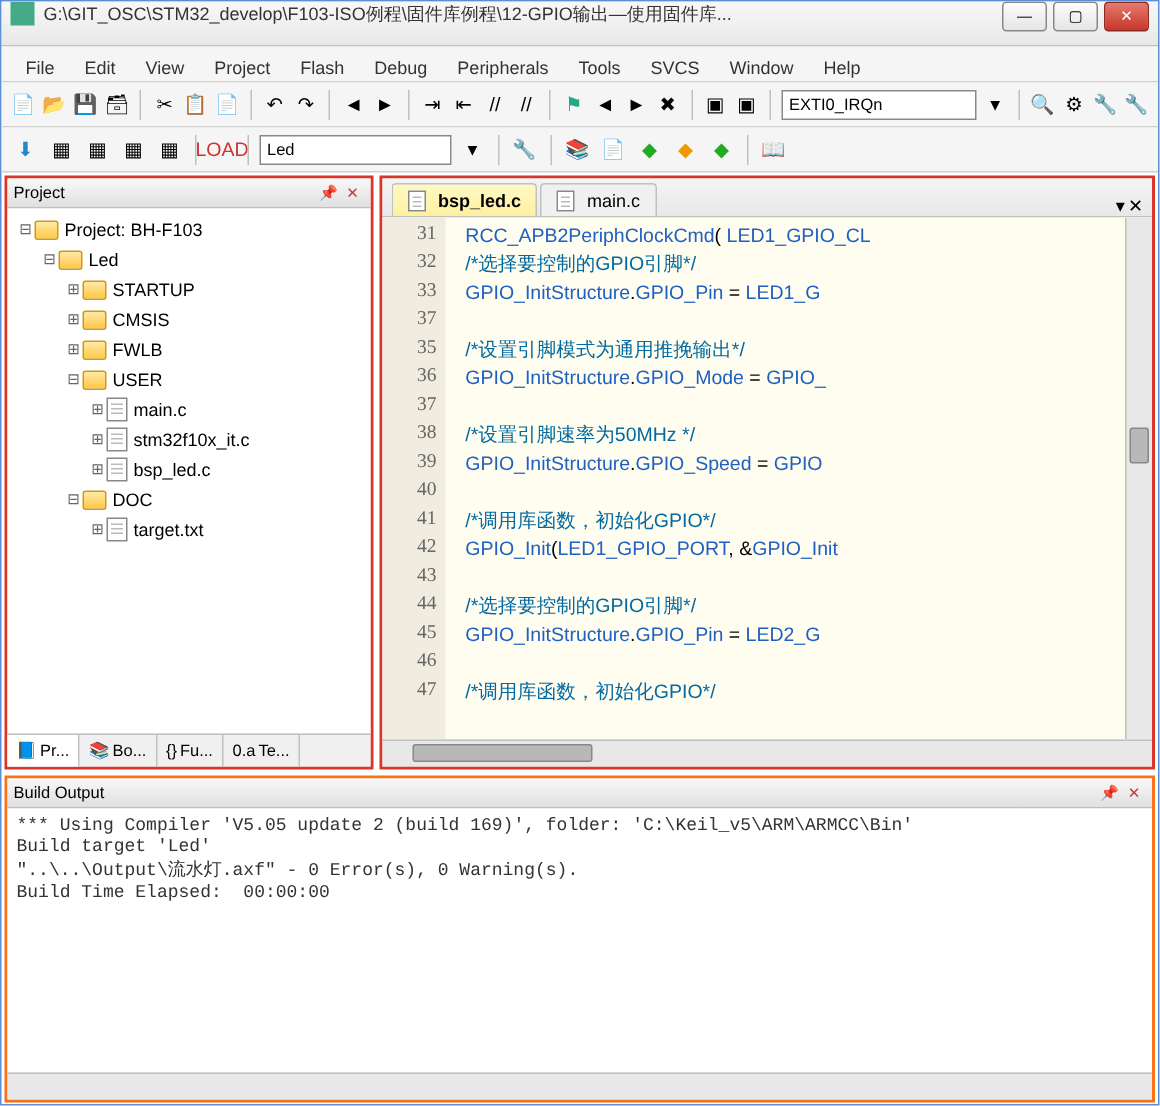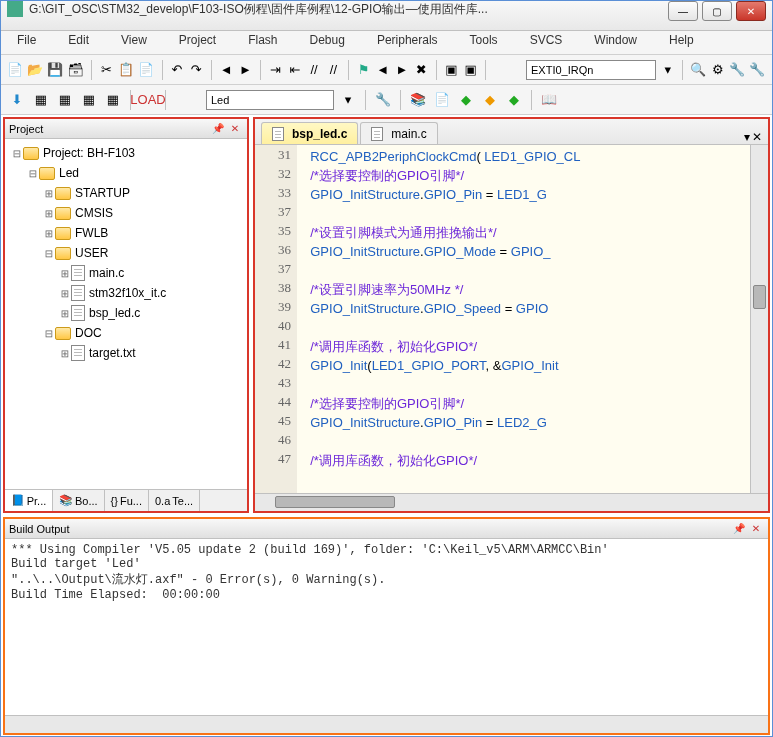--- a/index.html
+++ b/index.html
@@ -3,27 +3,27 @@
 <meta charset="utf-8">
 <style>
 * { box-sizing: border-box; margin: 0; padding: 0; }
 body { font-family: "Segoe UI", Tahoma, sans-serif; font-size: 12px; background: #fff; width: 773px; height: 737px; overflow: hidden; border: 1px solid #5a8fd6; }
 .title-bar { height: 30px; background: linear-gradient(#f8f8f8, #e8e8e8); display: flex; align-items: flex-start; padding: 0 6px; border-bottom: 1px solid #c0c0c0; }
 .title-icon { width: 16px; height: 16px; margin-right: 6px; background: #4a8; }
 .title-text { flex: 1; font-size: 12px; color: #333; }
 .win-buttons { display: flex; gap: 4px; }
 .win-btn { width: 30px; height: 20px; display: flex; align-items: center; justify-content: center; border: 1px solid #888; border-radius: 3px; background: linear-gradient(#fdfdfd,#e5e5e5); font-size: 10px; cursor: pointer; }
 .win-btn.close { background: linear-gradient(#e47a6e,#c9362a); color: #fff; border-color: #8a2a20; }
-.menu-bar { height: 24px; display: flex; align-items: flex-start; padding: 0 8px; gap: 16px; background: #f5f5f5; border-bottom: 1px solid #d0d0d0; }
+.menu-bar { height: 24px; display: flex; align-items: flex-end; padding: 0 8px; gap: 4px; background: #f5f5f5; border-bottom: 1px solid #d0d0d0; }
 .menu-item { padding: 2px 8px; cursor: pointer; color: #333; }
 .toolbar { height: 30px; display: flex; align-items: center; padding: 0 6px; gap: 4px; background: #f5f5f5; border-bottom: 1px solid #d0d0d0; }
 .toolbar2 { height: 30px; display: flex; align-items: center; padding: 0 6px; gap: 4px; background: #f5f5f5; border-bottom: 1px solid #d0d0d0; }
 .tool-btn { width: 20px; height: 20px; display: inline-flex; align-items: center; justify-content: center; cursor: pointer; font-size: 13px; }
 .sep { width: 1px; height: 20px; background: #c0c0c0; margin: 0 3px; }
-.combo { height: 20px; border: 1px solid #888; background: #fff; font-size: 11px; padding: 0 4px; margin-left: 33px; }
+.combo { height: 20px; border: 1px solid #888; background: #fff; font-size: 11px; padding: 0 4px; }
 .content { display: flex; height: 400px; }
 .project-panel { width: 246px; border: 2px solid #d9362a; display: flex; flex-direction: column; margin: 2px; }
 .panel-header { height: 20px; background: linear-gradient(#f8f8f8,#e0e0e0); border-bottom: 1px solid #c0c0c0; display: flex; align-items: center; padding: 0 4px; font-size: 11px; }
 .panel-header .spacer { flex: 1; }
 .panel-header .hbtn { width: 16px; height: 14px; display: inline-flex; align-items: center; justify-content: center; cursor: pointer; font-size: 10px; }
 .tree { flex: 1; overflow: auto; background: #fff; padding: 4px 2px; font-size: 12px; }
 .tree-row { display: flex; align-items: center; height: 20px; white-space: nowrap; cursor: pointer; }
 .exp { width: 12px; text-align: center; color: #666; font-size: 10px; }
 .folder-icon { width: 16px; height: 13px; background: linear-gradient(#ffe9a8,#ffc744); border: 1px solid #cc9a1a; border-radius: 2px; margin-right: 4px; }
 .file-icon { width: 14px; height: 16px; background: #fff; border: 1px solid #888; margin-right: 4px; position: relative; }
@@ -34,21 +34,21 @@
 .ptab.active { background: #fff; }
 .editor-panel { flex: 1; border: 2px solid #d9362a; display: flex; flex-direction: column; margin: 2px; background: #fff; }
 .doc-tabs { height: 26px; display: flex; align-items: flex-end; background: linear-gradient(#f4f4f4,#e8e8e8); border-bottom: 1px solid #c0c0c0; padding: 0 6px; gap: 2px; }
 .doc-tabs .spacer { flex: 1; }
 .doc-tab { height: 22px; padding: 0 10px; display: flex; align-items: center; gap: 4px; border: 1px solid #c0c0c0; border-bottom: none; background: #f0f0f0; font-size: 12px; cursor: pointer; border-radius: 3px 3px 0 0; }
 .doc-tab.active { background: linear-gradient(#fff8c4, #fff0a0); font-weight: bold; }
 .code-area { flex: 1; display: flex; overflow: hidden; background: #fffdf0; }
 .gutter { width: 42px; background: #f0ece0; text-align: right; padding: 2px 6px 2px 2px; font-family: Liberation Serif, serif; font-size: 13px; color: #666; }
 .code-lines { flex: 1; font-family: Liberation Sans, sans-serif; font-size: 13px; padding: 2px 6px; line-height: 19px; white-space: pre; overflow: hidden; }
 .ln { height: 19px; }
-.cm { color: #6d28d9; }
+.cm { color: #0369a1; }
 .id { color: #2060c0; }
 .scroll-v { width: 18px; background: #e8e8e8; border-left: 1px solid #c0c0c0; position: relative; }
 .scroll-v .thumb { position: absolute; left: 2px; right: 2px; top: 140px; height: 24px; background: #b8b8b8; border: 1px solid #888; border-radius: 2px; }
 .output-panel { border: 2px solid #f97316; margin: 2px; height: 218px; display: flex; flex-direction: column; }
 .output-body { flex: 1; background: #fff; font-family: Consolas, "Courier New", monospace; font-size: 12px; padding: 4px 6px; white-space: pre; overflow: auto; color: #333; }
 .hscroll { height: 18px; border-top: 1px solid #c0c0c0; background: #e8e8e8; position: relative; }
 .hscroll .thumb { position: absolute; top: 2px; left: 20px; width: 120px; height: 12px; background: #b8b8b8; border: 1px solid #888; border-radius: 2px; }
 </style>
 </head>
 <body>

